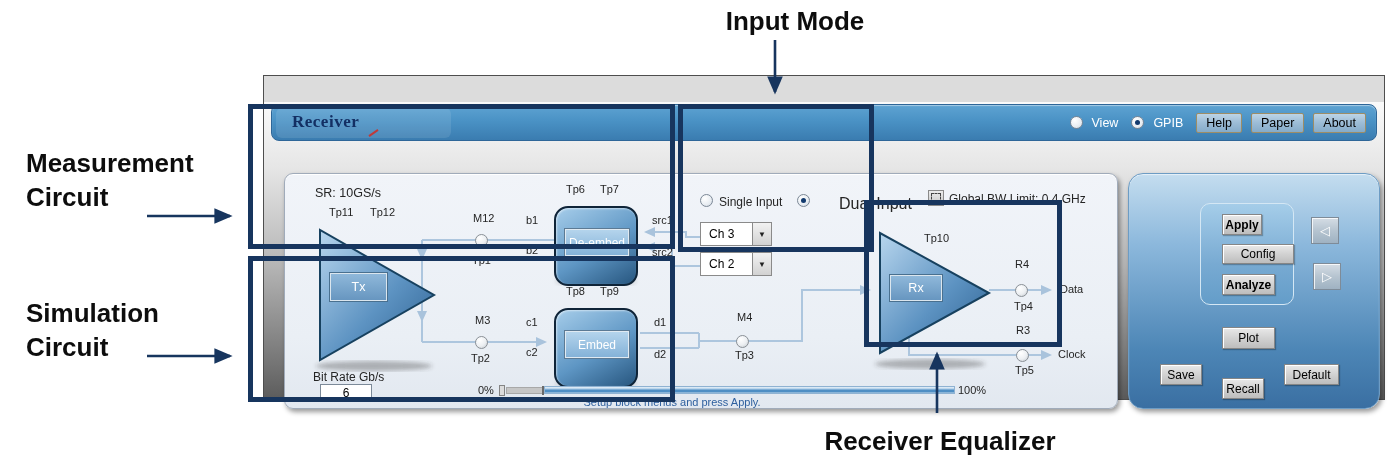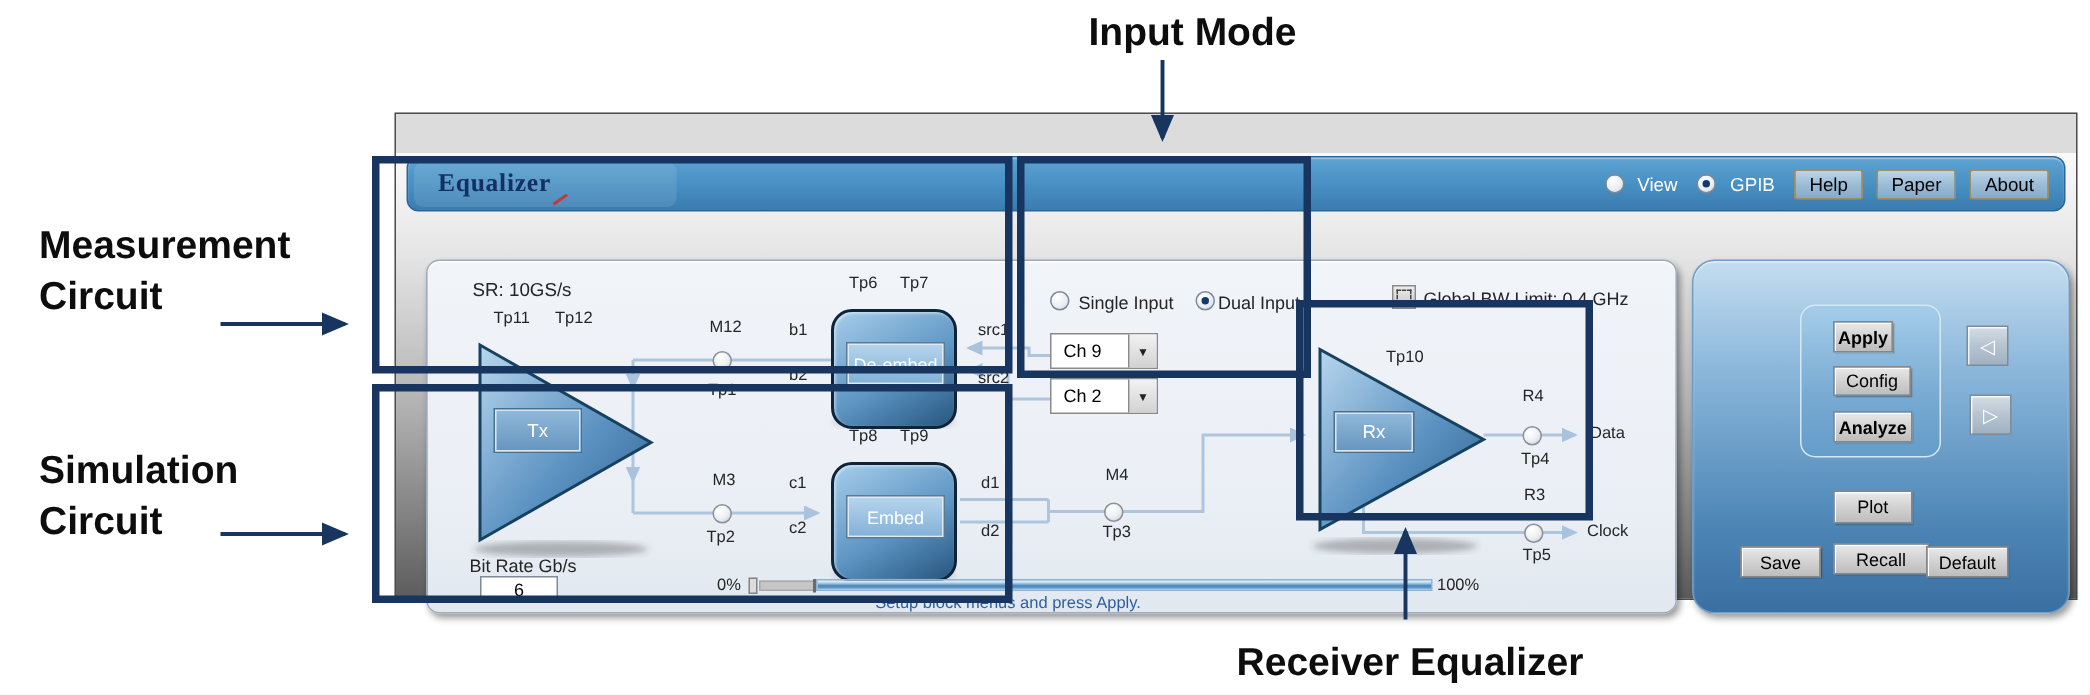--- a/index.html
+++ b/index.html
@@ -118,21 +118,21 @@
 
 <div id="canvas">
 
   <div id="win">
 
 
     <div id="winbody">
 
       <div id="toolbar">
         <div id="logo-box"></div>
-        <span id="tek-logo">Equalizer</span>
+        <span id="tek-logo">Receiver</span>
         <span id="tek-slash"></span>
         <div id="tb-right">
           <span class="radio"></span>
           <span class="tb-radio-label">View</span>
           <span class="radio checked"></span>
           <span class="tb-radio-label">GPIB</span>
           <button class="tb-btn">Help</button>
           <button class="tb-btn">Paper</button>
           <button class="tb-btn">About</button>
         </div>
@@ -217,24 +217,24 @@
               <span>Embed</span>
             </div>
         </div>
 
         <span class="dlabel" style="left:452px;top:137px">M4</span>
         <span class="dlabel" style="left:450px;top:175px">Tp3</span>
 
         <span class="radio" style="position:absolute;left:415px;top:20px"></span>
         <span class="dlabel" style="left:434px;top:21px;font-size:12px">Single Input</span>
         <span class="radio checked" style="position:absolute;left:512px;top:20px"></span>
-        <span class="dlabel" style="left:527px;top:21px;font-size:12px">Dual Input</span>
+        <span class="dlabel" style="left:554px;top:21px;font-size:16px">Dual Input</span>
 
         <div class="dropdown" style="left:415px;top:48px">
-          <span class="dd-text">Ch 9</span>
+          <span class="dd-text">Ch 3</span>
           <span class="dd-arrow">▼</span>
         </div>
         <div class="dropdown" style="left:415px;top:78px">
           <span class="dd-text">Ch 2</span>
           <span class="dd-arrow">▼</span>
         </div>
 
         <span class="bw-check" style="left:643px;top:16px"></span>
         <span class="dlabel" style="left:664px;top:18px;font-size:12px">Global BW Limit: 0.4 GHz</span>
 
@@ -263,31 +263,31 @@
         <span id="prog-gray" style="left:221px;top:213px"></span>
         <span id="prog-tick" style="left:257px;top:212px"></span>
         <span id="prog-blue" style="left:259px;top:212px"></span>
         <span class="ptext" style="left:673px;top:210px">100%</span>
         <span id="status-text" style="left:247px;top:222px;width:280px">Setup block menus and press Apply.</span>
       </div>
 
       <div id="ctrl-panel">
         <div id="inner-panel"></div>
         <button class="gbtn bold" style="left:93px;top:40px;width:40px;height:21px">Apply</button>
-        <button class="gbtn" style="left:93px;top:70px;width:52px;height:20px">Config</button>
+        <button class="gbtn" style="left:93px;top:70px;width:72px;height:20px">Config</button>
         <button class="gbtn bold" style="left:93px;top:100px;width:53px;height:21px">Analyze</button>
         <button class="arrow-btn" style="left:182px;top:43px">
             <span>◁</span>
           </button>
         <button class="arrow-btn" style="left:184px;top:89px">
             <span>▷</span>
           </button>
         <button class="gbtn" style="left:93px;top:153px;width:53px;height:22px">Plot</button>
-        <button class="gbtn" style="left:31px;top:190px;width:54px;height:21px">Save</button>
-        <button class="gbtn" style="left:93px;top:188px;width:64px;height:21px">Recall</button>
+        <button class="gbtn" style="left:31px;top:190px;width:42px;height:21px">Save</button>
+        <button class="gbtn" style="left:93px;top:204px;width:42px;height:21px">Recall</button>
         <button class="gbtn" style="left:155px;top:190px;width:55px;height:21px">Default</button>
       </div>
 
     </div>
   </div>
 
   <div class="navyrect" style="left:248px;top:104px;width:427px;height:145px"></div>
   <div class="navyrect" style="left:248px;top:256px;width:427px;height:146px"></div>
   <div class="navyrect" style="left:678px;top:104px;width:196px;height:148px"></div>
   <div class="navyrect" style="left:864px;top:200px;width:198px;height:147px"></div>

